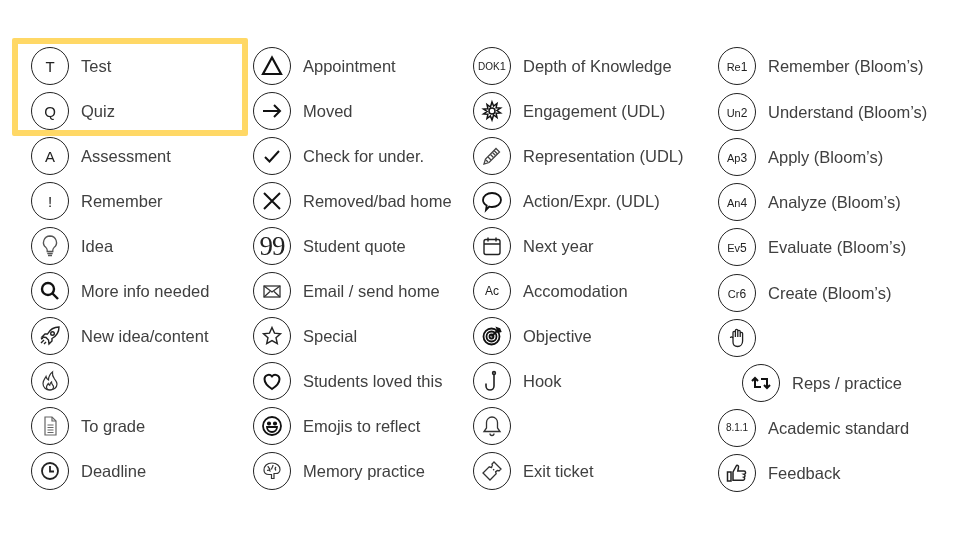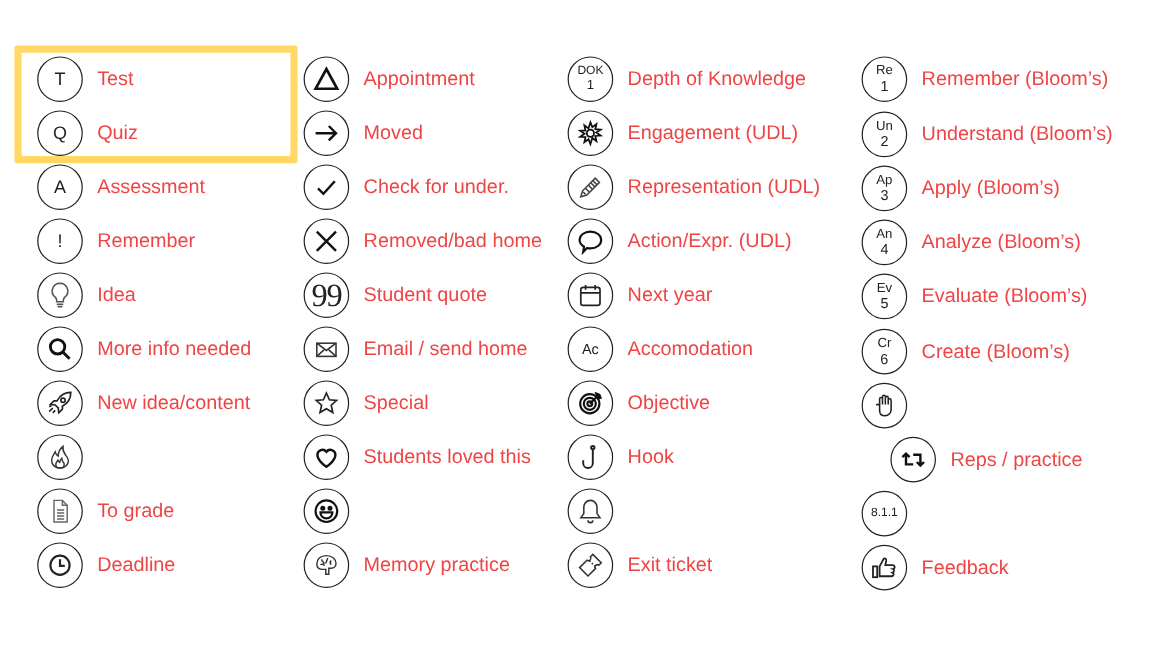--- a/index.html
+++ b/index.html
@@ -5,23 +5,23 @@
   html, body { margin:0; padding:0; background:#ffffff; }
   body { width:960px; height:540px; position:relative; overflow:hidden;
          font-family:"Liberation Sans", sans-serif; color:#222; }
   .highlight { position:absolute; left:12px; top:38px; width:224px; height:86px;
                border:6px solid #ffd866; border-radius:2px; }
   .row { position:absolute; height:42px; display:flex; align-items:center; white-space:nowrap; }
   .circle { width:38px; height:38px; border:1.6px solid #222; border-radius:50%;
             display:flex; align-items:center; justify-content:center; box-sizing:border-box;
             flex:none; background:#fff; }
   .circle svg { width:24px; height:24px; overflow:visible; }
-  .label { margin-left:12px; font-size:16.5px; color:#ef4444; }
+  .label { margin-left:12px; font-size:16.5px; color:#404040; }
   .glyph { font-size:15px; color:#222; line-height:1; }
-  .stack { display:flex; flex-direction:column; align-items:center; line-height:1; }
+  .stack { display:flex; flex-direction:row; align-items:flex-end; line-height:1; }
   .stack .t { font-size:11px; }
   .stack .n { font-size:12px; margin-top:1px; }
   .small { font-size:11px; }
   .tiny { font-size:10px; }
 </style>
 </head>
 <body>
 
 <div class="highlight"></div>
 
@@ -169,20 +169,21 @@
 </div>
 <div class="row" style="left:253px;top:405px">
   <div class="circle">
     <svg viewBox="0 0 24 24" fill="none" stroke="#111" stroke-width="1.8">
         <circle cx="12" cy="12" r="9"></circle>
         <circle cx="9" cy="9.5" r="1.2" fill="#111"></circle>
         <circle cx="15" cy="9.5" r="1.2" fill="#111"></circle>
         <path d="M7 13h10a5 5 0 0 1-10 0z"></path>
       </svg>
   </div>
+  <span class="label">Emojis to reflect</span>
 </div>
 <div class="row" style="left:253px;top:450px">
   <div class="circle">
     <svg viewBox="0 0 24 24" fill="none" stroke="#333" stroke-width="1.2">
         <path d="M4 11c0-4 3-7 8-7s8 3 8 6.5c0 2.5-2 4-4 4h-2v5h-2.5v-4H9c-3 0-5-1.8-5-4.5z"></path>
         <path d="M8 7c0 2 2 2 2 4M13 6c0 2-1.5 3-1.5 4.5M16 8c-1 1-1 2.5 0 3.5M7 11.5c1.5-.5 3 0 3.5 1"></path>
       </svg>
   </div>
   <span class="label">Memory practice</span>
 </div>
@@ -343,20 +344,21 @@
     <svg viewBox="0 0 24 24" fill="none" stroke="#111" stroke-width="2">
         <path d="M3 10l3-3 3 3M6 7v9h6M21 14l-3 3-3-3M18 17V8h-6"></path>
       </svg>
   </div>
   <span class="label">Reps / practice</span>
 </div>
 <div class="row" style="left:718px;top:407px">
   <div class="circle">
       <span class="glyph tiny">8.1.1</span>
     </div>
+  <span class="label">Academic standard</span>
 </div>
 <div class="row" style="left:718px;top:452px">
   <div class="circle">
     <svg viewBox="0 0 24 24" fill="none" stroke="#222" stroke-width="1.5">
         <rect x="2.5" y="11" width="3.5" height="9"></rect>
         <path d="M8 11l3.5-6.5c1.2-.5 2.2.3 2 1.7L12.8 10h6a1.6 1.6 0 0 1 .3 3.2 1.6 1.6 0 0 1-.3 3 1.6 1.6 0 0 1-.6 3H8z"></path>
       </svg>
   </div>
   <span class="label">Feedback</span>
 </div>

